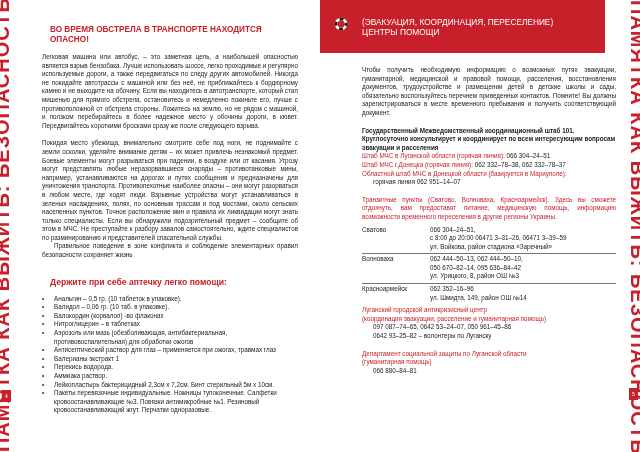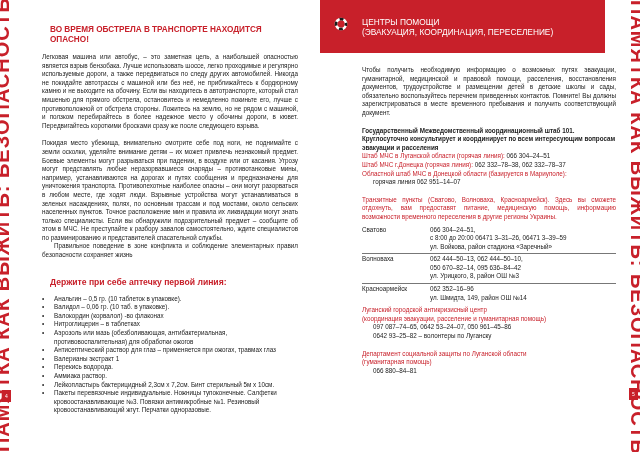--- a/index.html
+++ b/index.html
@@ -47,21 +47,21 @@
   </div>
   <div class="pagenum" style="left:2px; top:390px;">4</div>
 
   <div class="left-content">
     <h2 class="h-red">ВО ВРЕМЯ ОБСТРЕЛА В ТРАНСПОРТЕ НАХОДИТСЯ ОПАСНО!</h2>
     <p class="para">Легковая машина или автобус, – это заметная цель, а наибольшей опасностью является взрыв бензобака. Лучше использовать шоссе, легко проходимые и регулярно используемые дороги, а также передвигаться по следу других автомобилей. Никогда не покидайте автотрассы с машиной или без неё, не приближайтесь к бордюрному камню и не выходите на обочину. Если вы находитесь в автотранспорте, который стал мишенью для прямого обстрела, остановитесь и немедленно покиньте его, лучше с противоположной от обстрела стороны. Ложитесь на землю, но не рядом с машиной, и ползком перебирайтесь в более надежное место у обочины дороги, в кювет. Передвигайтесь короткими бросками сразу же после следующего взрыва.</p>
     <div class="gap"></div>
     <p class="para">Покидая место убежища, внимательно смотрите себе под ноги, не поднимайте с земли осколки, уделяйте внимание детям – их может привлечь незнакомый предмет. Боевые элементы могут разрываться при падении, в воздухе или от касания. Угрозу могут представлять любые неразорвавшиеся снаряды – противотанковые мины, например, устанавливаются на дорогах и путях сообщения и предназначены для уничтожения транспорта. Противопехотные наиболее опасны – они могут разорваться в любом месте, где ходят люди. Взрывные устройства могут устанавливаться в зеленых насаждениях, полях, по основным трассам и под мостами, около сельских населенных пунктов. Точное расположение мин и правила их ликвидации могут знать только специалисты. Если вы обнаружили подозрительный предмет – сообщите об этом в МЧС. Не преступайте к разбору завалов самостоятельно, ждите специалистов по разминированию и представителей спасательной службы.</p>
     <p class="para indent">Правильное поведение в зоне конфликта и соблюдение элементарных правил безопасности сохраняет жизнь</p>
     <div class="gap"></div>
-    <h2 class="h-red" style="font-size:8.6px; font-weight:bold;">Держите при себе аптечку первой линия:</h2>
+    <h2 class="h-red" style="font-size:8.6px; font-weight:bold;">Держите при себе аптечку легко помощи:</h2>
     <ul class="kit">
       <li>
           <span>Анальгин – 0,5 гр. (10 таблеток в упаковке).</span>
         </li>
       <li>
           <span>Валидол – 0,06 гр. (10 таб. в упаковке).</span>
         </li>
       <li>
           <span>Валокордин (корвалол) -во флаконах</span>
         </li>
@@ -93,22 +93,22 @@
   </div>
 </div>
 
 <div class="page page-right">
   <div class="header-box">
     <svg class="lifebuoy" viewBox="0 0 14 14">
       <circle cx="7" cy="7" r="5" fill="none" stroke="#ffffff" stroke-width="2.6"></circle>
       <circle cx="7" cy="7" r="5" fill="none" stroke="#1a1a1a" stroke-width="2.6" stroke-dasharray="3.9 3.95" stroke-dashoffset="2"></circle>
     </svg>
     <div class="header-title">
+      <div>(ЭВАКУАЦИЯ, КООРДИНАЦИЯ, ПЕРЕСЕЛЕНИЕ)</div>
       <div>ЦЕНТРЫ ПОМОЩИ</div>
-      <div>(ЭВАКУАЦИЯ, КООРДИНАЦИЯ, ПЕРЕСЕЛЕНИЕ)</div>
     </div>
   </div>
 
   <div class="band band-right">
     <div class="band-text">ПАМЯТКА КАК ВЫЖИТЬ: БЕЗОПАСНОСТЬ ПАМЯТКА КАК ВЫЖИТЬ: БЕЗОПАСНОСТЬ</div>
   </div>
   <div class="pagenum" style="right:2px; top:388px;">5</div>
 
   <div class="right-content">
     <p class="para">Чтобы получить необходимую информацию о возможных путях эвакуации, гуманитарной, медицинской и правовой помощи, расселения, восстановления документов, трудоустройстве и размещении детей в детские школы и сады, обязательно воспользуйтесь перечнем приведенных контактов. Помните! Вы должны зарегистрироваться в месте временного пребывания и получить соответствующий документ.</p>

